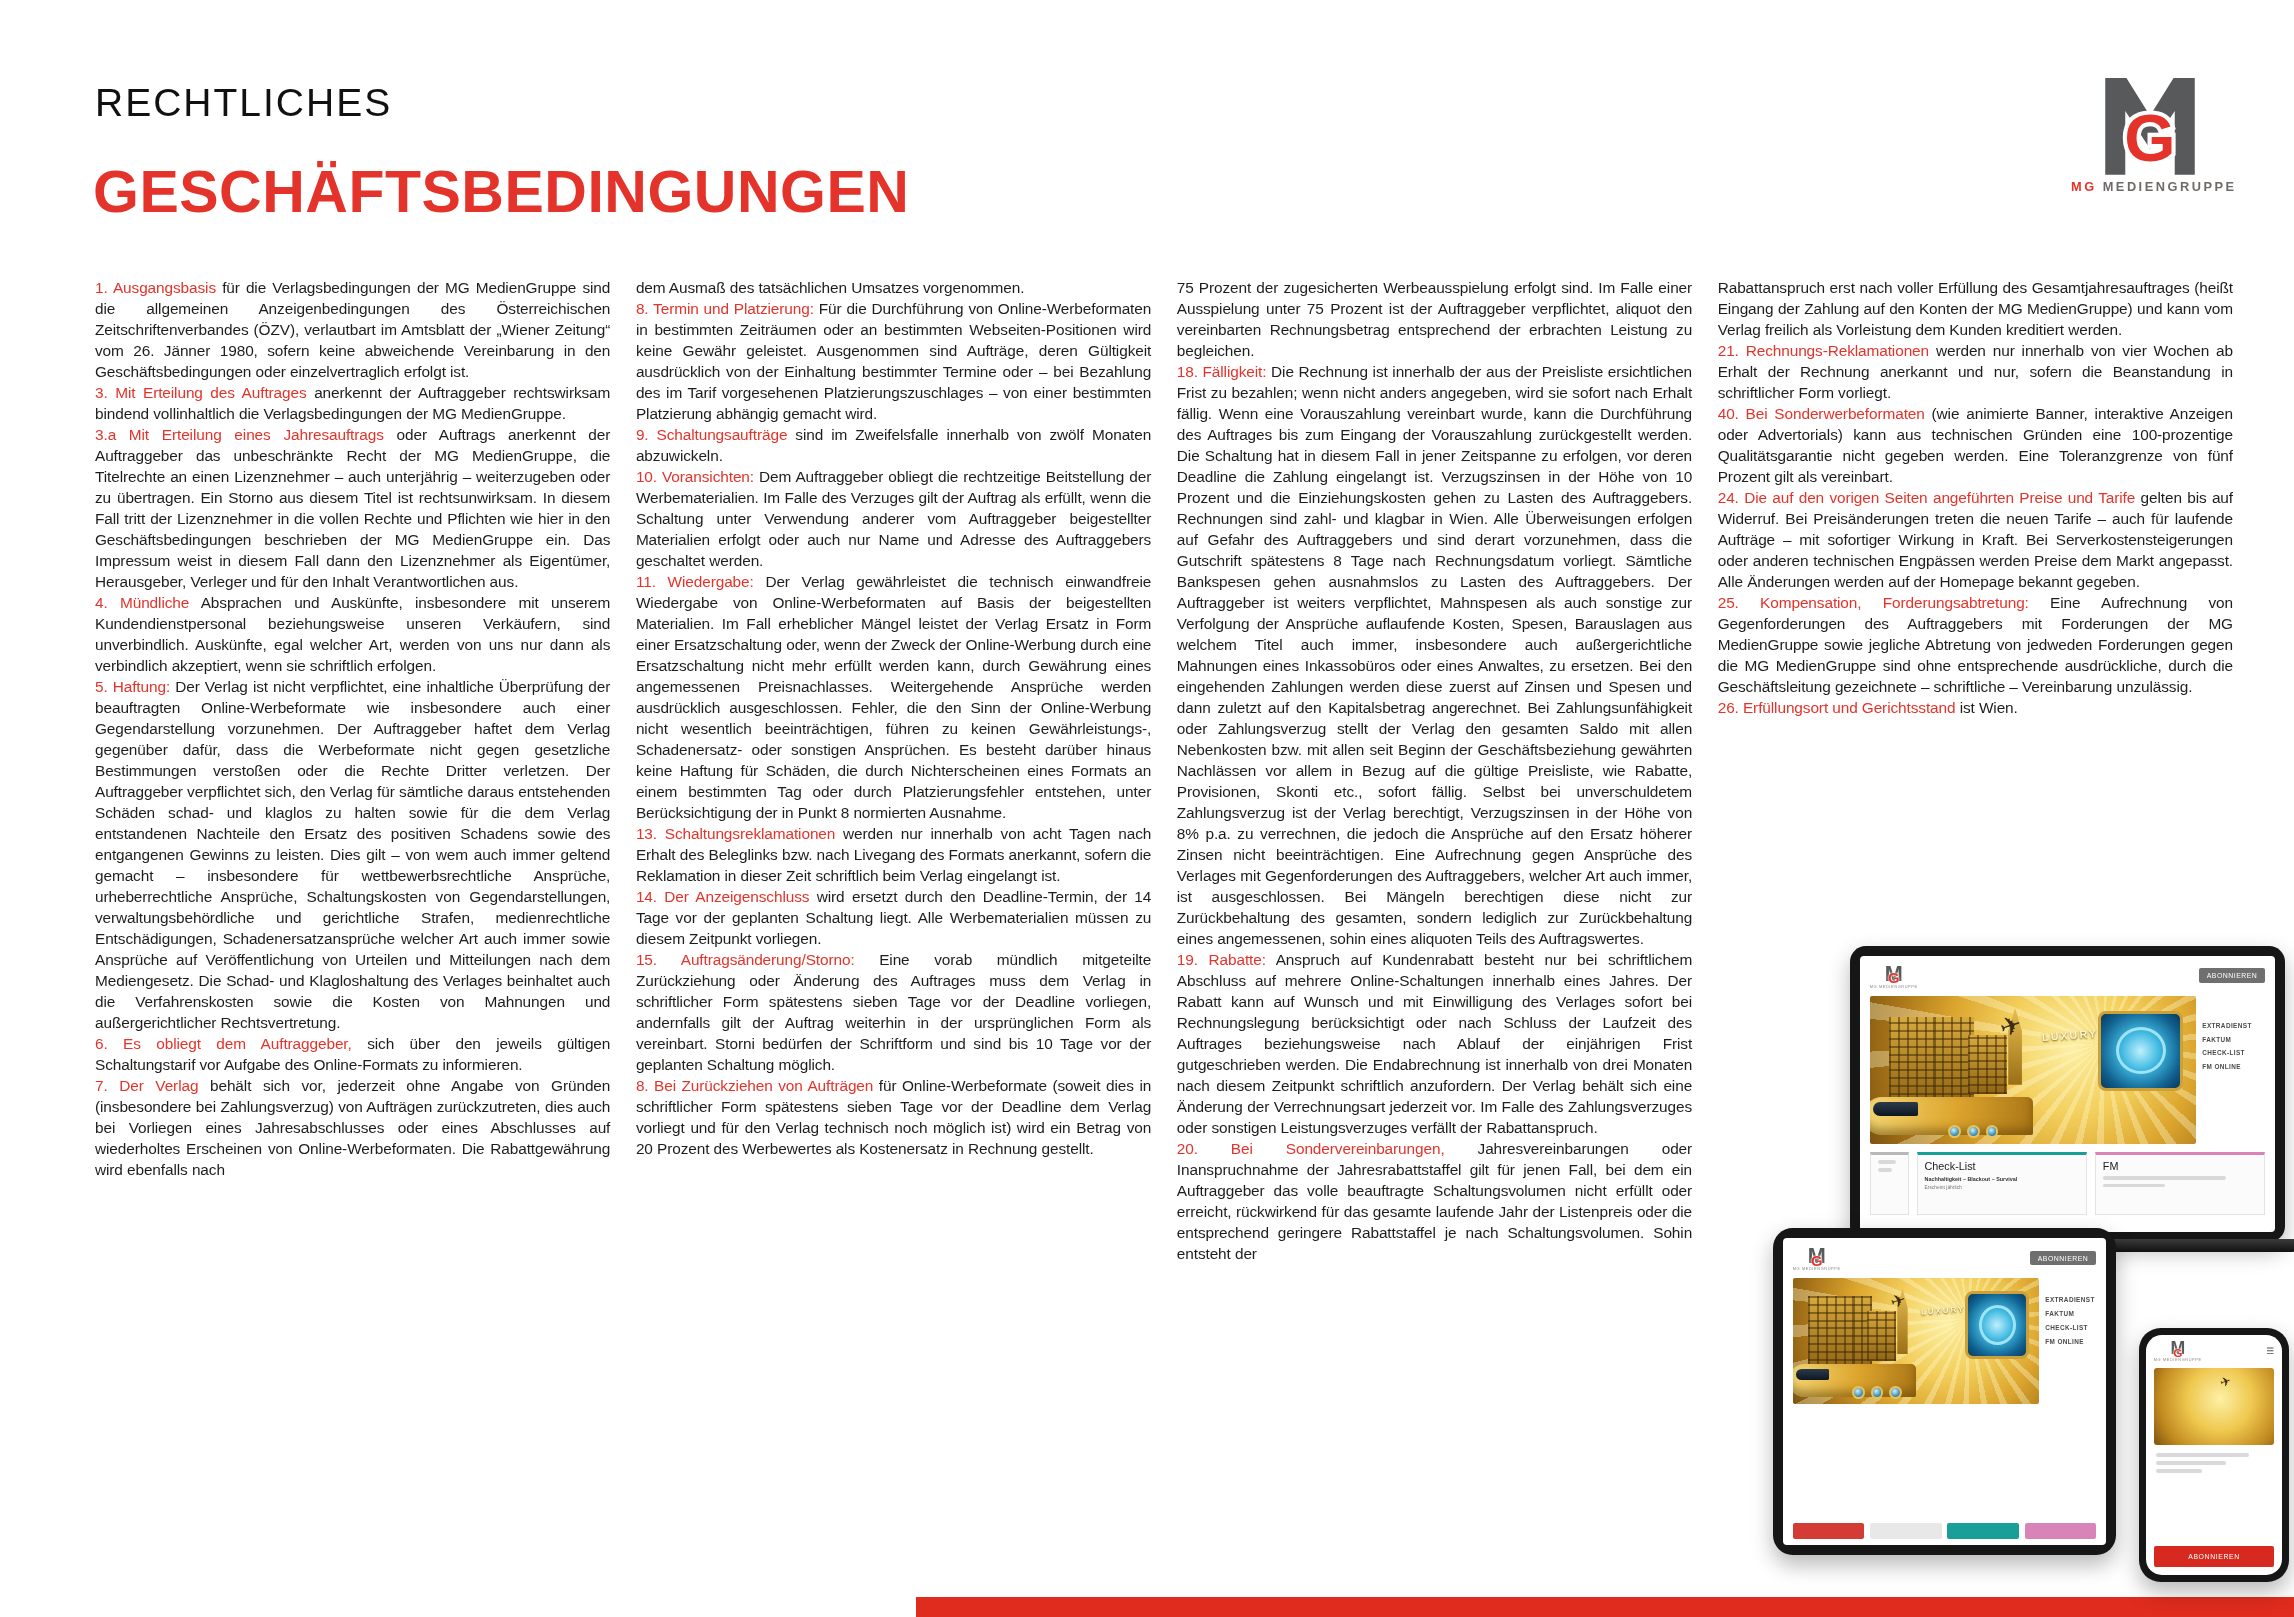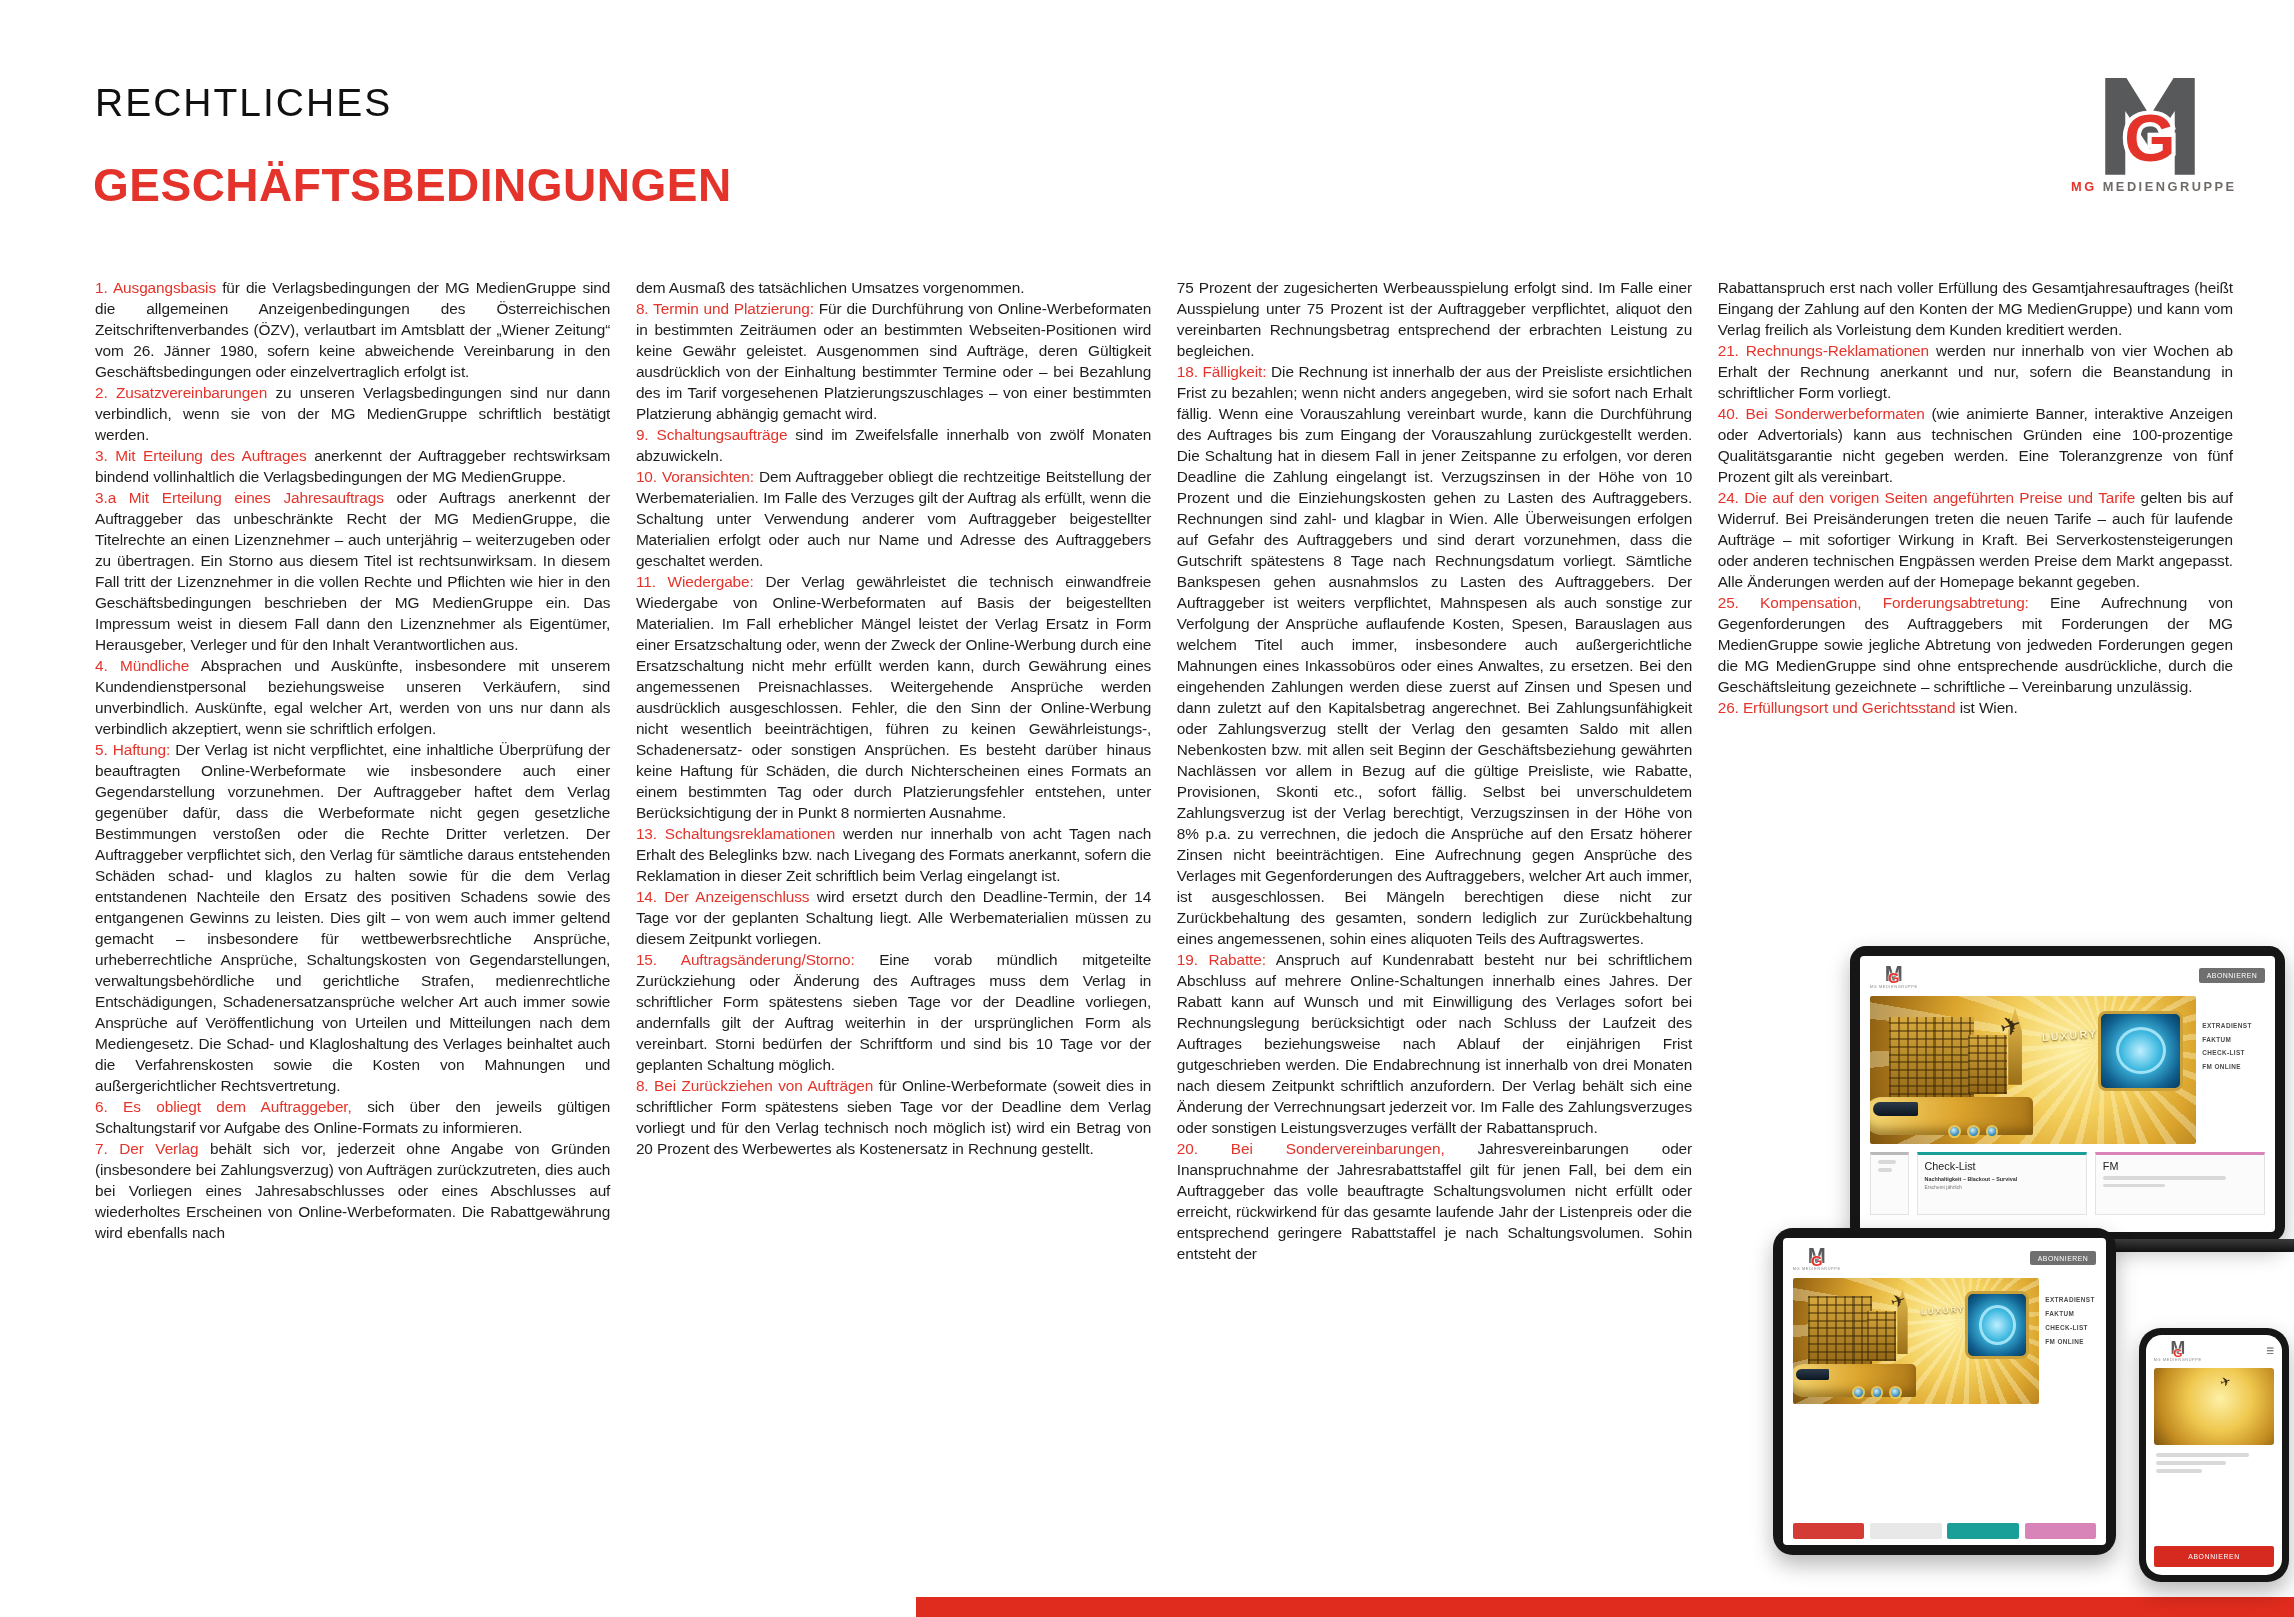--- a/index.html
+++ b/index.html
@@ -14,21 +14,21 @@
     width:2294px;height:1617px;position:relative;overflow:hidden;
     font-family:"Liberation Sans", sans-serif;color:var(--ink);
   }
   
   .kicker{
     position:absolute;left:95px;top:81px;
     font-size:39px;letter-spacing:2px;font-weight:400;color:#111;
   }
   .title{
     position:absolute;left:93px;top:158px;
-    font-size:46px;font-weight:700;letter-spacing:0.5px;color:var(--red);
+    font-size:59px;font-weight:700;letter-spacing:0.5px;color:var(--red);
   }
   .logo{position:absolute;left:2071px;top:71px;width:158px;text-align:center;}
   .logo svg{width:126px;height:106px;display:block;margin:0 auto;}
   .logo-caption{
     margin-top:2px;font-size:12.8px;font-weight:700;letter-spacing:2.5px;color:#6e6a68;
     white-space:nowrap;
   }
   .logo-caption .g{color:var(--red);}
   
   .columns{
@@ -123,21 +123,20 @@
   <svg viewBox="0 0 100 90" aria-hidden="true">
     <path d="M12 88 V6 H30 L50 38 L70 6 H88 V88 H71 V34 L50 66 L29 34 V88 Z" fill="#58595b"></path>
     <text x="50" y="76" text-anchor="middle" font-family="Liberation Sans, sans-serif" font-size="56" font-weight="bold" fill="#e4332a" stroke="#ffffff" stroke-width="7" paint-order="stroke">G</text>
   </svg>
   <div class="logo-caption"><span class="g">MG</span><span> MEDIENGRUPPE</span></div>
 </div>
 
 <main id="cols" class="columns">
     <div class="col">
       <p class="para"><span class="lead">1. Ausgangsbasis </span>für die Verlagsbedingungen der MG MedienGruppe sind die allgemeinen Anzeigenbedingungen des Österreichischen Zeitschriftenverbandes (ÖZV), verlautbart im Amtsblatt der „Wiener Zeitung“ vom 26. Jänner 1980, sofern keine abweichende Vereinbarung in den Geschäftsbedingungen oder einzelvertraglich erfolgt ist.</p>
-      <p class="para"><span class="lead">2. Zusatzvereinbarungen </span>zu unseren Verlagsbedingungen sind nur dann verbindlich, wenn sie von der MG MedienGruppe schriftlich bestätigt werden.</p>
       <p class="para"><span class="lead">3. Mit Erteilung des Auftrages </span>anerkennt der Auftraggeber rechtswirksam bindend vollinhaltlich die Verlagsbedingungen der MG MedienGruppe.</p>
       <p class="para"><span class="lead">3.a Mit Erteilung eines Jahresauftrags </span>oder Auftrags anerkennt der Auftraggeber das unbeschränkte Recht der MG MedienGruppe, die Titelrechte an einen Lizenznehmer – auch unterjährig – weiterzugeben oder zu übertragen. Ein Storno aus diesem Titel ist rechtsunwirksam. In diesem Fall tritt der Lizenznehmer in die vollen Rechte und Pflichten wie hier in den Geschäftsbedingungen beschrieben der MG MedienGruppe ein. Das Impressum weist in diesem Fall dann den Lizenznehmer als Eigentümer, Herausgeber, Verleger und für den Inhalt Verantwortlichen aus.</p>
       <p class="para"><span class="lead">4. Mündliche </span>Absprachen und Auskünfte, insbesondere mit unserem Kundendienstpersonal beziehungsweise unseren Verkäufern, sind unverbindlich. Auskünfte, egal welcher Art, werden von uns nur dann als verbindlich akzeptiert, wenn sie schriftlich erfolgen.</p>
       <p class="para"><span class="lead">5. Haftung: </span>Der Verlag ist nicht verpflichtet, eine inhaltliche Überprüfung der beauftragten Online-Werbeformate wie insbesondere auch einer Gegendarstellung vorzunehmen. Der Auftraggeber haftet dem Verlag gegenüber dafür, dass die Werbeformate nicht gegen gesetzliche Bestimmungen verstoßen oder die Rechte Dritter verletzen. Der Auftraggeber verpflichtet sich, den Verlag für sämtliche daraus entstehenden Schäden schad- und klaglos zu halten sowie für die dem Verlag entstandenen Nachteile den Ersatz des positiven Schadens sowie des entgangenen Gewinns zu leisten. Dies gilt – von wem auch immer geltend gemacht – insbesondere für wettbewerbsrechtliche Ansprüche, urheberrechtliche Ansprüche, Schaltungskosten von Gegendarstellungen, verwaltungsbehördliche und gerichtliche Strafen, medienrechtliche Entschädigungen, Schadenersatzansprüche welcher Art auch immer sowie Ansprüche auf Veröffentlichung von Urteilen und Mitteilungen nach dem Mediengesetz. Die Schad- und Klagloshaltung des Verlages beinhaltet auch die Verfahrenskosten sowie die Kosten von Mahnungen und außergerichtlicher Rechtsvertretung.</p>
       <p class="para"><span class="lead">6. Es obliegt dem Auftraggeber, </span>sich über den jeweils gültigen Schaltungstarif vor Aufgabe des Online-Formats zu informieren.</p>
       <p class="para"><span class="lead">7. Der Verlag </span>behält sich vor, jederzeit ohne Angabe von Gründen (insbesondere bei Zahlungsverzug) von Aufträgen zurückzutreten, dies auch bei Vorliegen eines Jahresabschlusses oder eines Abschlusses auf wiederholtes Erscheinen von Online-Werbeformaten. Die Rabattgewährung wird ebenfalls nach</p>
     </div>
     <div class="col">
       <p class="para">dem Ausmaß des tatsächlichen Umsatzes vorgenommen.</p>
       <p class="para"><span class="lead">8. Termin und Platzierung: </span>Für die Durchführung von Online-Werbeformaten in bestimmten Zeiträumen oder an bestimmten Webseiten-Positionen wird keine Gewähr geleistet. Ausgenommen sind Aufträge, deren Gültigkeit ausdrücklich von der Einhaltung bestimmter Termine oder – bei Bezahlung des im Tarif vorgesehenen Platzierungszuschlages – von einer bestimmten Platzierung abhängig gemacht wird.</p>

